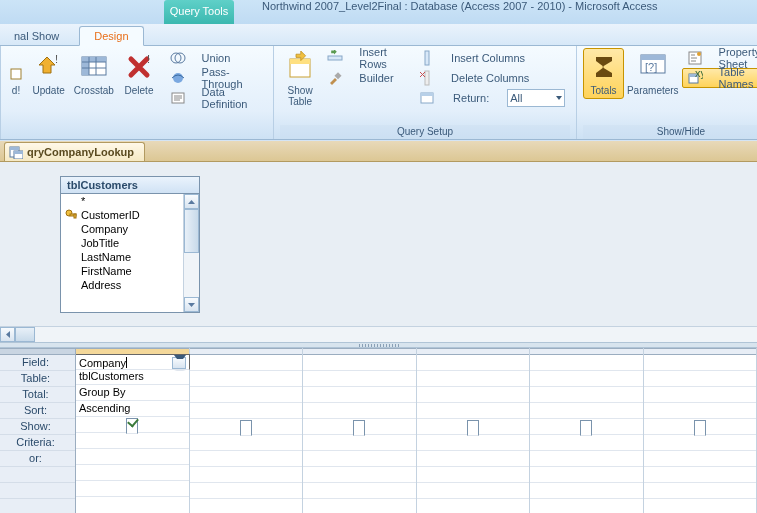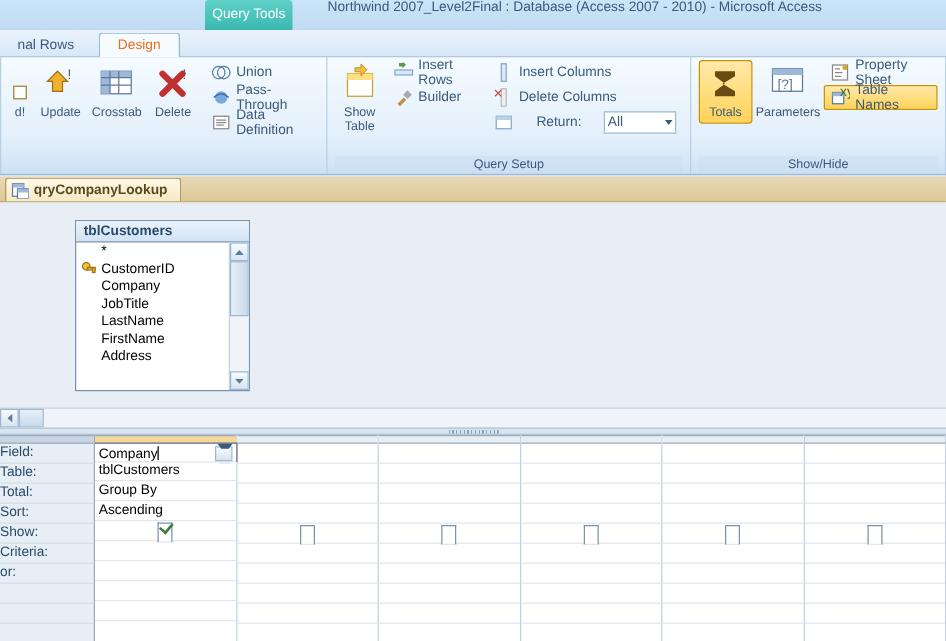--- a/index.html
+++ b/index.html
@@ -16,21 +16,21 @@
 .ribbon{height:94px;background:linear-gradient(#f5fbff,#e3effb 70%,#cde1f4);display:flex;border-bottom:1px solid #9bb8d3}
 .group{border-right:1px solid #b8cfe5;display:flex;flex-direction:column;padding:2px 6px 0}
 .group-body{flex:1;display:flex;align-items:flex-start;gap:2px}
 .group-label{text-align:center;color:#3b5a7a;font-size:10px;padding:1px 0 2px;background:rgba(200,220,240,.3)}
 
 .bigbtn{display:flex;flex-direction:column;align-items:center;width:48px;padding:2px 0;border:1px solid transparent;border-radius:3px;cursor:pointer}
 .bigbtn.on{background:linear-gradient(#ffe9a8,#ffd35a);border-color:#c79400}
 .bigbtn .ic{width:32px;height:32px;margin-bottom:2px;display:flex;align-items:center;justify-content:center}
 .bigbtn .lbl{font-size:10px;color:#3b5a7a;text-align:center;line-height:11px}
 
-.smallbtn{display:flex;align-items:center;gap:4px;padding:1px 4px;color:#3b5a7a;cursor:pointer;border:1px solid transparent;border-radius:2px;height:20px}
+.smallbtn{display:flex;align-items:center;gap:16px;padding:1px 4px;color:#3b5a7a;cursor:pointer;border:1px solid transparent;border-radius:2px;height:20px}
 .smallbtn.tgl-on{background:linear-gradient(#ffe9a8,#ffd35a);border-color:#c79400}
 .smallbtn.dis{color:#9aa8b5}
 .smallbtn .ic{width:16px;height:16px;display:flex;align-items:center;justify-content:center}
 .stack{display:flex;flex-direction:column;gap:0}
 
 .returnbox{border:1px solid #9bb8d3;background:#fff;height:18px;width:58px;display:flex;align-items:center;padding:0 2px;justify-content:space-between}
 .returnbox span{flex:1}
 .dd{width:0;height:0;border-left:3px solid transparent;border-right:3px solid transparent;border-top:4px solid #3b5a7a;margin-left:3px}
 
 .doctab-bar{height:22px;background:linear-gradient(#e8d9b9,#dcc794);border-bottom:1px solid #b29a60;border-top:1px solid #d4e4f4;display:flex;align-items:flex-end;padding-left:4px}
@@ -49,21 +49,21 @@
 
 .scroll-h{position:absolute;bottom:0;left:0;right:0;height:16px;background:#f0f4f8;border-top:1px solid #c4d2e0;display:flex}
 .scroll-h .sbtn{width:15px;height:15px}
 .scroll-h .track{flex:1}
 
 .splitter{height:6px;background:#d8e4ee;border-top:1px solid #b0c4d6;border-bottom:1px solid #b0c4d6;position:relative}
 .splitter::after{content:"";position:absolute;left:50%;top:1px;width:40px;height:3px;margin-left:-20px;background:repeating-linear-gradient(90deg,#8aa0b6 0 1px,transparent 1px 3px)}
 
 .grid{display:flex;height:165px;background:#fff}
 .grid-labels{width:76px;background:#e8eef6;border-right:1px solid #9badc0}
-.grid-labels div{height:16px;text-align:left;padding:1px 4px 0 0;color:#2a4a6a;border-bottom:1px solid #d4dde8}
+.grid-labels div{height:16px;text-align:center;padding:1px 4px 0 0;color:#2a4a6a;border-bottom:1px solid #d4dde8}
 .grid-labels .split{height:7px;background:#c9d5e2;border-bottom:1px solid #9badc0;border-top:1px solid #9badc0}
 .grid-cols{flex:1;display:flex;overflow:hidden;position:relative}
 .gcol{width:116px;border-right:1px solid #c4d2e0}
 .gcol.first{width:116px}
 .gcol div{height:16px;border-bottom:1px solid #e0e6ee;padding:1px 3px 0}
 .gcol .headsel{height:7px;background:#e8eef6;border-bottom:1px solid #9badc0;border-top:1px solid #9badc0}
 .gcol.first .headsel{background:#f4d89a}
 .fieldcell{border:1px solid #666;margin:-1px;background:#fff;display:flex;align-items:center;padding:0 2px;justify-content:space-between}
 .fieldcell .dd-btn{width:14px;height:12px;background:linear-gradient(#f8fbfe,#d8e4f0);border:1px solid #9bb8d3;display:flex;align-items:center;justify-content:center}
 .chk{width:12px;height:12px;border:1px solid #7a93ac;margin:0 auto;background:#fff;position:relative}
@@ -73,21 +73,21 @@
 </style>
 </head>
 <body>
 
 <div class="titlebar">
   <div class="qt-tab">Query Tools</div>
   <div class="title">Northwind 2007_Level2Final : Database (Access 2007 - 2010)  -  Microsoft Access</div>
 </div>
 
 <div class="tabrow">
-  <div class="tab">nal Rows</div>
+  <div class="tab">nal Show</div>
   <div class="tab active" style="margin-left:6px">Design</div>
 </div>
 
 <div class="ribbon">
   <div class="group" style="width:0;padding:0"></div>
 
   <div class="group">
     <div class="group-body">
       <div class="bigbtn" style="width:18px">
         <div class="ic">

